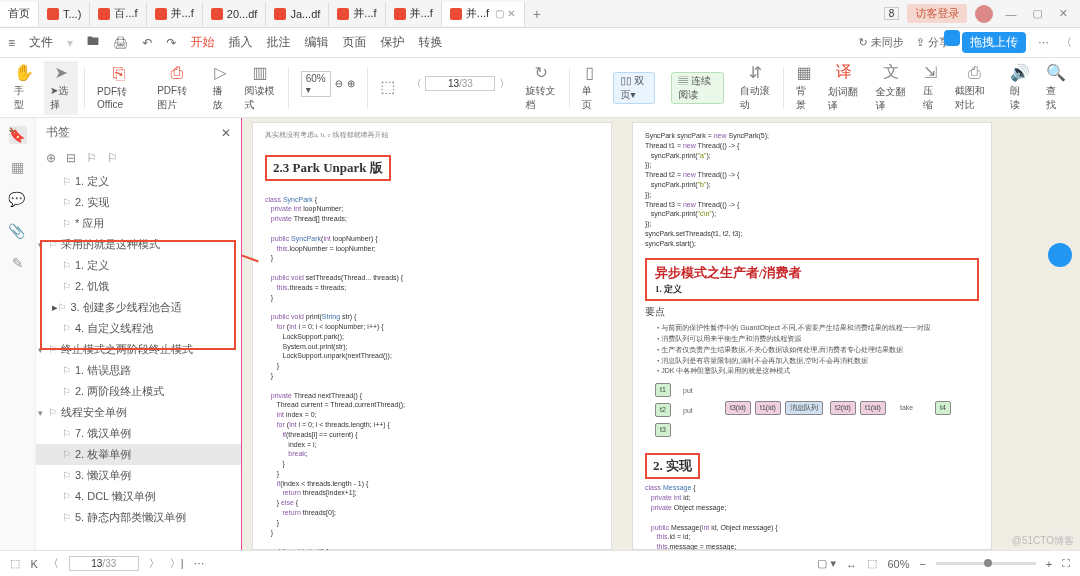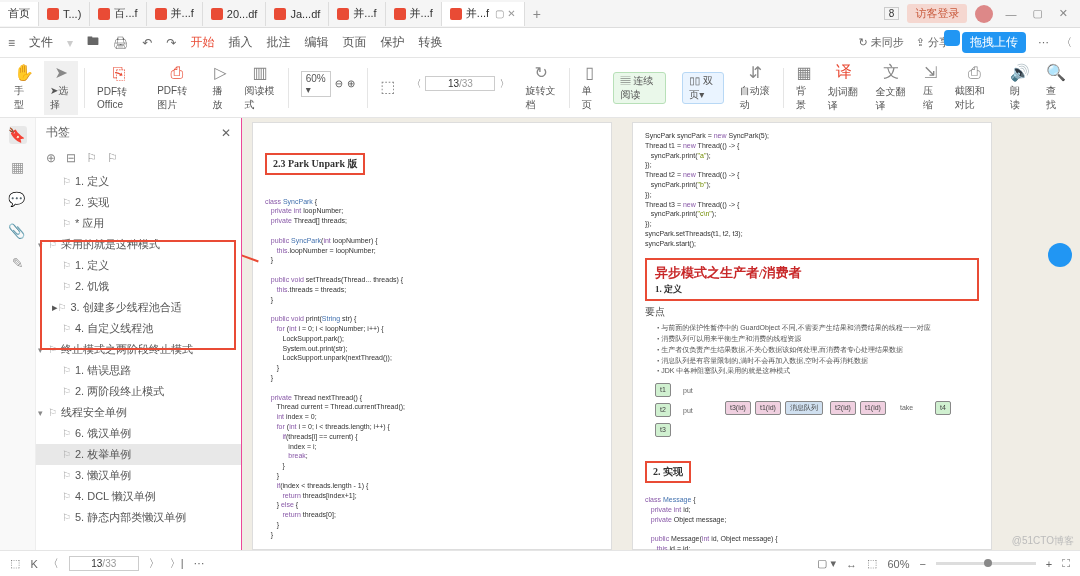--- a/index.html
+++ b/index.html
@@ -47,21 +47,21 @@
 .tnode.parent::before { content:"▸"; position:absolute; left:2px; font-size:9px; color:#888; }
 .tnode.parent.exp::before { content:"▾"; }
 .tnode .bm { margin-right:4px; color:#aaa; font-size:10px; }
 .red-box { position:absolute; border:2px solid #e94b35; pointer-events:none; }
 .arrow-line { position:absolute; background:#e94b35; height:2px; transform-origin:left center; }
 .content { flex:1; background:#f0ede5; display:flex; gap:20px; padding:0 10px; overflow:hidden; position:relative; }
 .page { background:#fff; border:1px solid #ddd; margin-top:4px; font-size:7px; color:#444; padding:8px 12px; line-height:1.4; font-family:Consolas,monospace; }
 .page.left { width:360px; }
 .page.right { width:360px; }
 .page .note { font-size:7px; color:#888; font-family:"Microsoft YaHei"; }
-.sec-title { border:2px solid #e94b35; display:inline-block; padding:2px 6px; font-size:10px; color:#333; font-weight:bold; font-family:"Microsoft YaHei"; margin:12px 0; }
+.sec-title { border:2px solid #e94b35; display:inline-block; padding:2px 6px; font-size:13px; color:#333; font-weight:bold; font-family:"Microsoft YaHei"; margin:4px 0; }
 .code { font-size:7px; white-space:pre; color:#333; }
 .kw { color:#8959a8; }
 .ty { color:#4271ae; }
 .st { color:#718c00; }
 .h1r { color:#c82829; font-weight:bold; font-size:13px; font-family:"Microsoft YaHei"; }
 .h2r { color:#333; font-weight:bold; font-size:9px; font-family:"Microsoft YaHei"; }
 .bul { font-size:7px; color:#555; font-family:"Microsoft YaHei"; padding-left:12px; }
 .diagram { margin:6px 0; position:relative; height:60px; }
 .dbox { position:absolute; border:1px solid #888; background:#f5f0d0; padding:1px 4px; font-size:7px; border-radius:2px; }
 .dbox.g { background:#d0f0d0; }
@@ -200,24 +200,24 @@
   <div class="tool-grp">
       <span class="ic">↻</span>
       <span>旋转文档</span>
     </div>
   <div class="sep"></div>
   <div class="tool-grp">
       <span class="ic">▯</span>
       <span>单页</span>
     </div>
   <div class="tool-grp">
+      <span class="pill-btn">▯▯ <span>双页</span>▾</span>
+    </div>
+  <div class="tool-grp">
       <span class="pill-btn grn">▤ <span>连续阅读</span></span>
-    </div>
-  <div class="tool-grp">
-      <span class="pill-btn">▯▯ <span>双页</span>▾</span>
     </div>
   <div class="tool-grp">
       <span class="ic">⇵</span>
       <span>自动滚动</span>
     </div>
   <div class="sep"></div>
   <div class="tool-grp">
       <span class="ic">▦</span>
       <span>背景</span>
     </div>
@@ -307,21 +307,21 @@
       <div class="tnode">
           <span class="bm">⚐</span>
           <span>2. 两阶段终止模式</span>
         </div>
       <div class="tnode parent exp">
           <span class="bm">⚐</span>
           <span>线程安全单例</span>
         </div>
       <div class="tnode">
           <span class="bm">⚐</span>
-          <span>6. 饿汉单例</span>
+          <span>7. 饿汉单例</span>
         </div>
       <div class="tnode sel">
           <span class="bm">⚐</span>
           <span>2. 枚举单例</span>
         </div>
       <div class="tnode">
           <span class="bm">⚐</span>
           <span>3. 懒汉单例</span>
         </div>
       <div class="tnode">
@@ -335,20 +335,21 @@
     </div>
 
     <div class="red-box" style="left:40px; top:240px; width:196px; height:110px;"></div>
   </div>
 
   <div class="content">
 
     <div class="arrow-line" style="left:-40px; top:122px; width:60px; transform:rotate(20deg);"></div>
 
     <div class="page left">
+      <div class="note">其实就没有考虑a, b, c 线程都就绪再开始</div>
       <br>
       <span class="sec-title">2.3 Park Unpark 版</span>
       <br><br>
 <div class="code"><span class="kw">class</span> <span class="ty">SyncPark</span> {
    <span class="kw">private int</span> loopNumber;
    <span class="kw">private</span> Thread[] threads;
 
    <span class="kw">public</span> <span class="ty">SyncPark</span>(<span class="kw">int</span> loopNumber) {
       <span class="kw">this</span>.loopNumber = loopNumber;
    }

